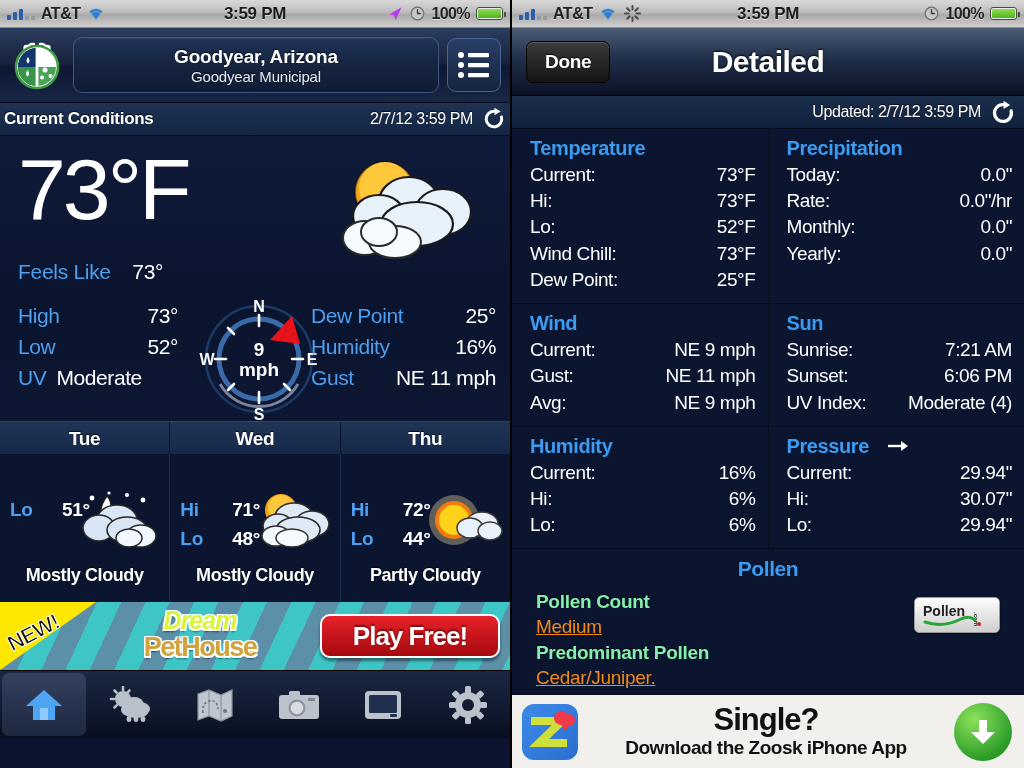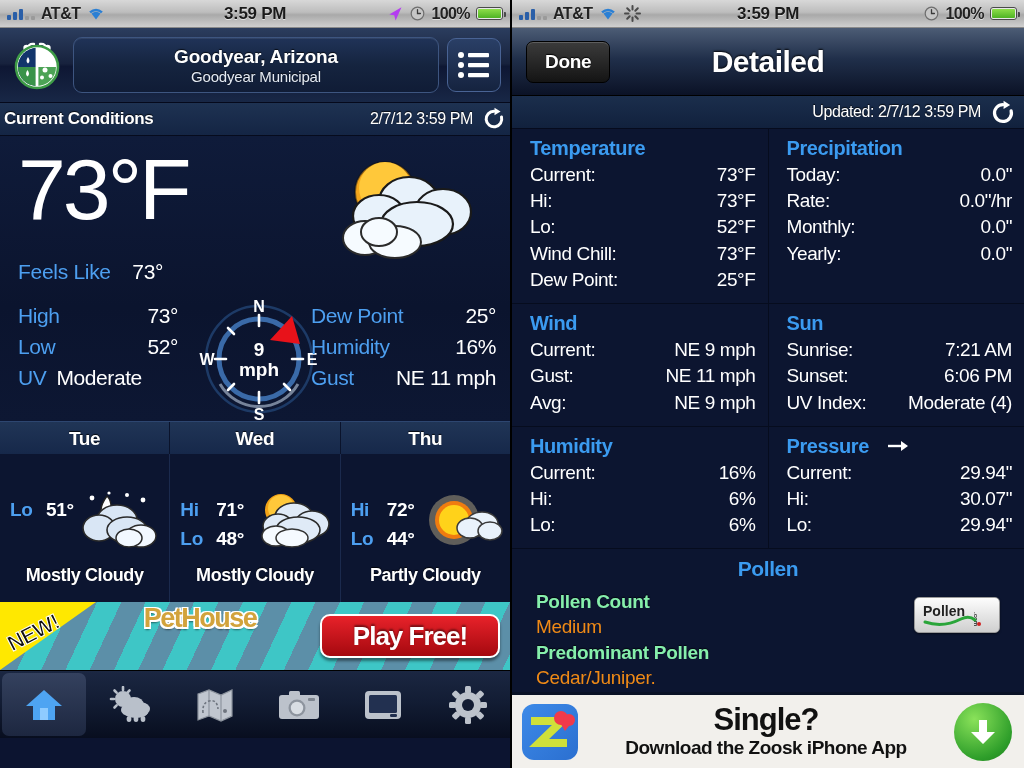--- a/index.html
+++ b/index.html
@@ -98,21 +98,21 @@
              background:linear-gradient(to bottom,#203556,#16284a);
              border-top:1px solid #2d4karate; border-top:1px solid #2d4670; }
   .fc-head div { flex:1; text-align:center; font-size:19px; font-weight:bold; color:#fff;
                  letter-spacing:-0.3px; line-height:33px; text-shadow:0 -1px 1px rgba(0,0,0,.8);
                  border-right:1px solid #0a1densities; border-right:1px solid #0a132b; }
   .fc-head div:last-child { border-right:none; }
   .fc-body { display:flex; height:148px; background:#0c1530; }
   .fc-cell { flex:1; position:relative; border-right:1px solid #1b2a4d; }
   .fc-cell:last-child { border-right:none; }
   .fc-temps { position:absolute; left:10px; top:42px; font-size:19px; letter-spacing:-0.3px; }
-  .fc-temps .r { display:flex; gap:10px; line-height:1.5; }
+  .fc-temps .r { display:flex; gap:26px; line-height:1.5; }
   .fc-temps .k { color:#4d9ff0; font-weight:bold; width:26px; }
   .fc-temps .v { color:#fff; font-weight:bold; }
   .fc-ico { position:absolute; right:6px; top:36px; width:84px; height:62px; }
   .fc-desc { position:absolute; bottom:16px; left:0; right:0; text-align:center;
              font-size:18px; font-weight:bold; color:#fff; letter-spacing:-0.4px;
              text-shadow:0 -1px 1px rgba(0,0,0,.8); }
 
   
   .ad-left { height:68px; position:relative; overflow:hidden;
              background:repeating-linear-gradient(115deg,#3ec6c6 0 22px,#5c8fa8 22px 44px); }
@@ -179,21 +179,21 @@
   .gline { display:flex; font-size:19px; color:#fff; letter-spacing:-0.4px; line-height:1.38; }
   .gline .k { white-space:nowrap; }
   .gline .v { margin-left:auto; white-space:nowrap; }
 
   .pollen-sec { background:#0c1530; padding:8px 0 6px 0; position:relative; }
   .pollen-title { text-align:center; font-size:21px; font-weight:bold; color:#3b9bf0;
                   letter-spacing:-0.4px; margin-bottom:8px; }
   .pollen-body { padding-left:24px; }
   .pl-b { font-size:19px; font-weight:bold; color:#86efac; letter-spacing:-0.3px; line-height:1.32;
           text-shadow:0 -1px 1px rgba(0,0,0,.7); }
-  .pl-o { font-size:19px; color:#f08a16; letter-spacing:-0.3px; line-height:1.32; }
+  .pl-o { font-size:19px; color:#f08a16; letter-spacing:-0.3px; line-height:1.32;text-decoration:underline; }
   .pollen-logo { position:absolute; right:24px; top:48px; width:86px; height:36px;
                  border-radius:5px; background:linear-gradient(to bottom,#fdfdfd,#cfcfcf);
                  border:1px solid #9a9a9a; box-shadow:0 1px 2px rgba(0,0,0,.5);
                  display:flex; align-items:center; justify-content:center; position:absolute; }
 
   .ad-right { position:absolute; bottom:0; left:0; width:512px; height:76px;
               background:#f2f0ec; display:flex; align-items:center;
               border-top:3px solid #0a1densities; border-top:3px solid #0a1226; overflow:hidden; }
   .zoosk-icon { width:56px; height:56px; margin-left:10px; border-radius:12px;
                 background:linear-gradient(135deg,#3d8ae8,#2b6fd0); position:relative; flex:0 0 56px; }
@@ -474,20 +474,21 @@
         </div>
         <div class="fc-desc">Partly Cloudy</div>
       </div>
     </div>
 
     <div class="ad-left">
       <div class="ad-new">
         <span>NEW!</span>
       </div>
       <div class="ad-title">
+        <div class="ad-t1">Dream</div>
         <div class="ad-t2">PetHouse</div>
       </div>
       <div class="ad-cta">Play Free!</div>
     </div>
 
     <div class="tabbar">
       <div class="tab active">
         <svg width="40" height="36" viewBox="0 0 40 36">
           <path d="M20 3 L38 19 H31 V33 H9 V19 H2 Z" fill="#4ea4f2"></path>
           <rect x="16" y="21" width="8" height="12" fill="#8ecbff"></rect>

